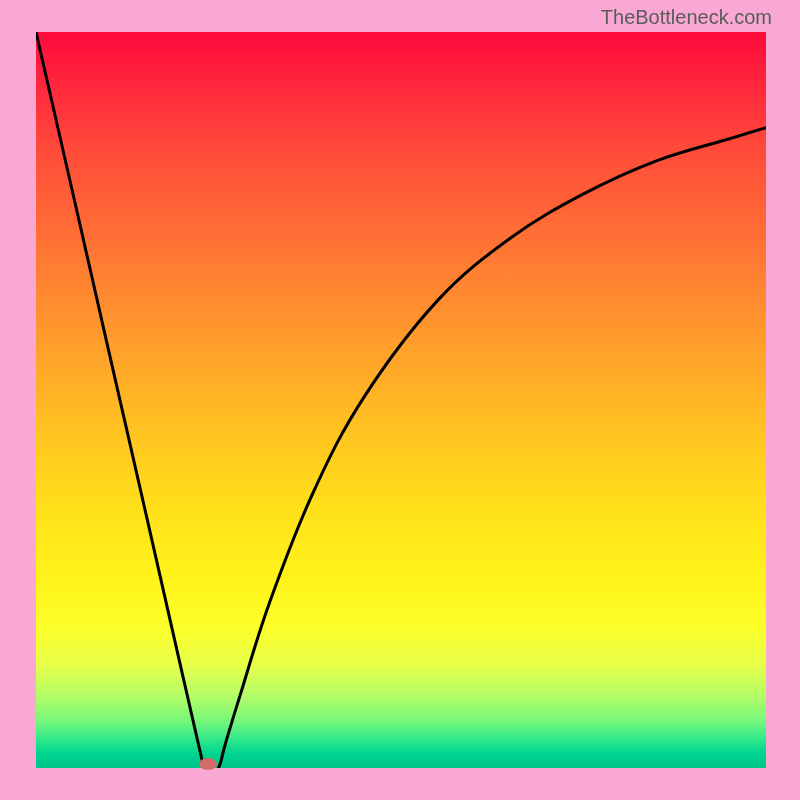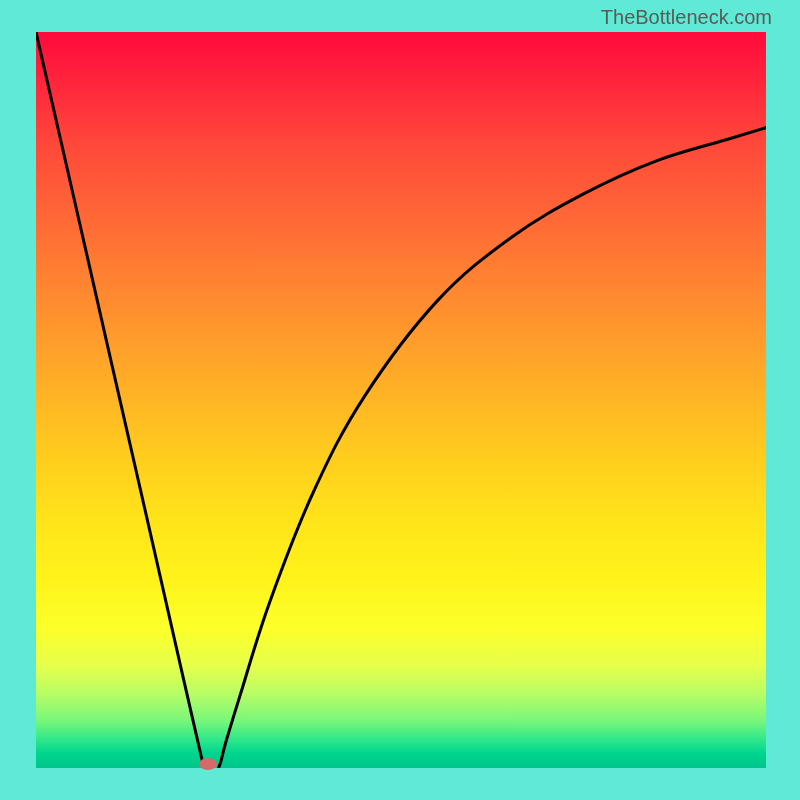--- a/index.html
+++ b/index.html
@@ -10,21 +10,21 @@
     background: #000;
     overflow: hidden;
     font-family: Arial, Helvetica, sans-serif;
   }
   .frame {
     position: absolute;
     top: 0;
     left: 0;
     width: 800px;
     height: 800px;
-    background: #5eead4;
+    background: #f9a8d4;
   }
   .plot-area {
     position: absolute;
     background: linear-gradient(to bottom,
       #ff0a3c 0%,
       #ff2a3c 8%,
       #ff4b3a 16%,
       #ff6a36 26%,
       #ff8a30 36%,
       #ffa928 46%,

